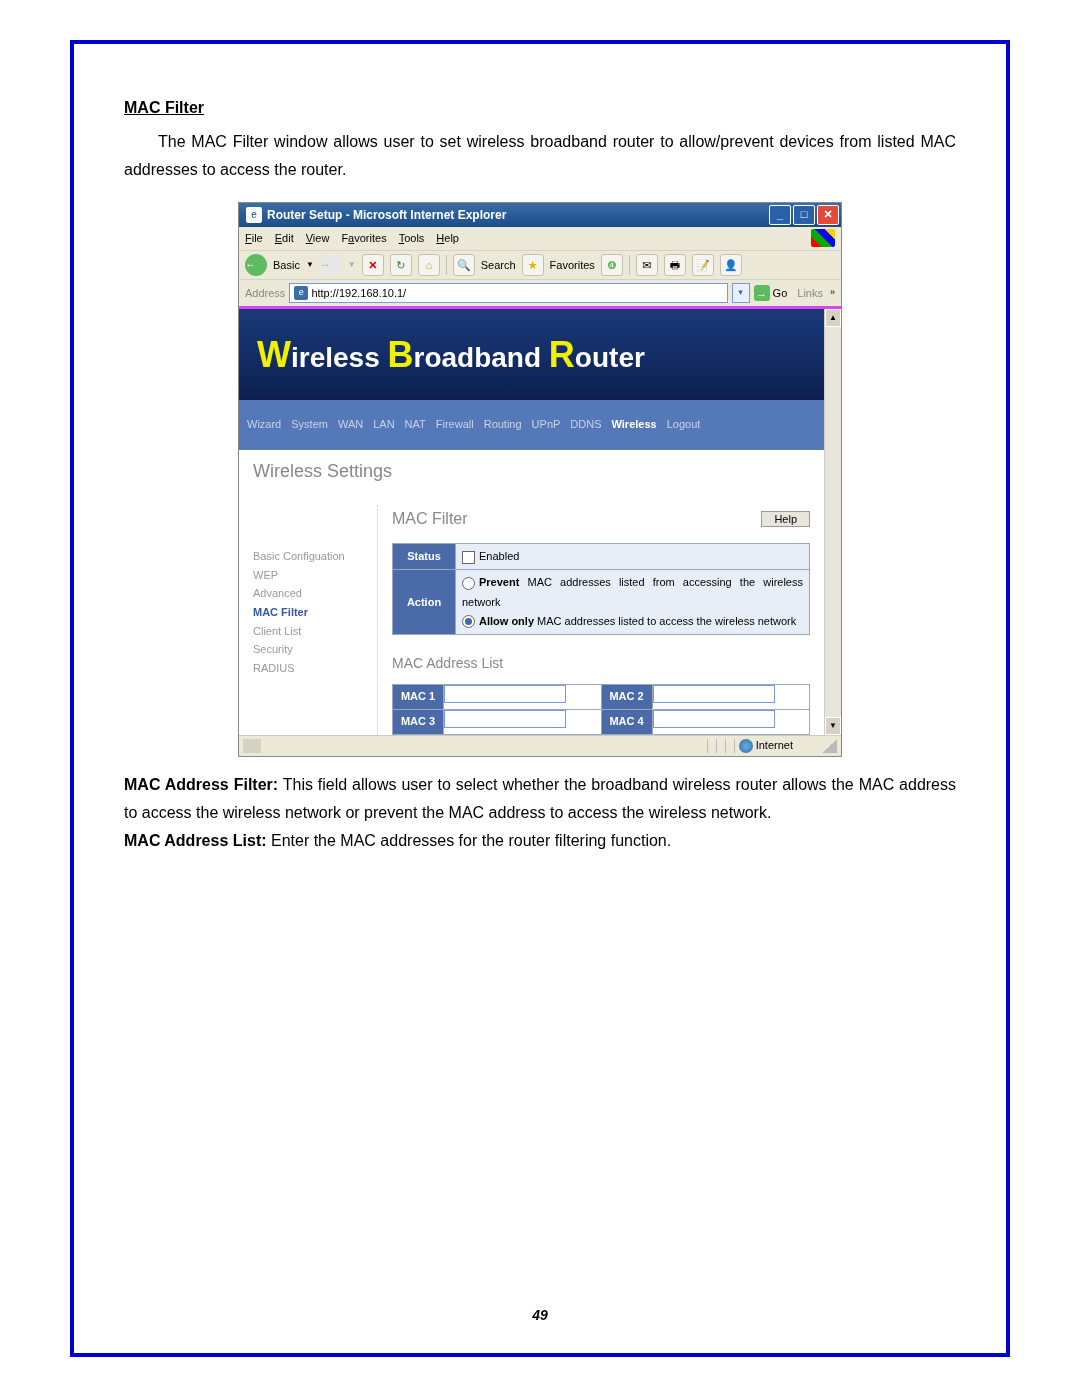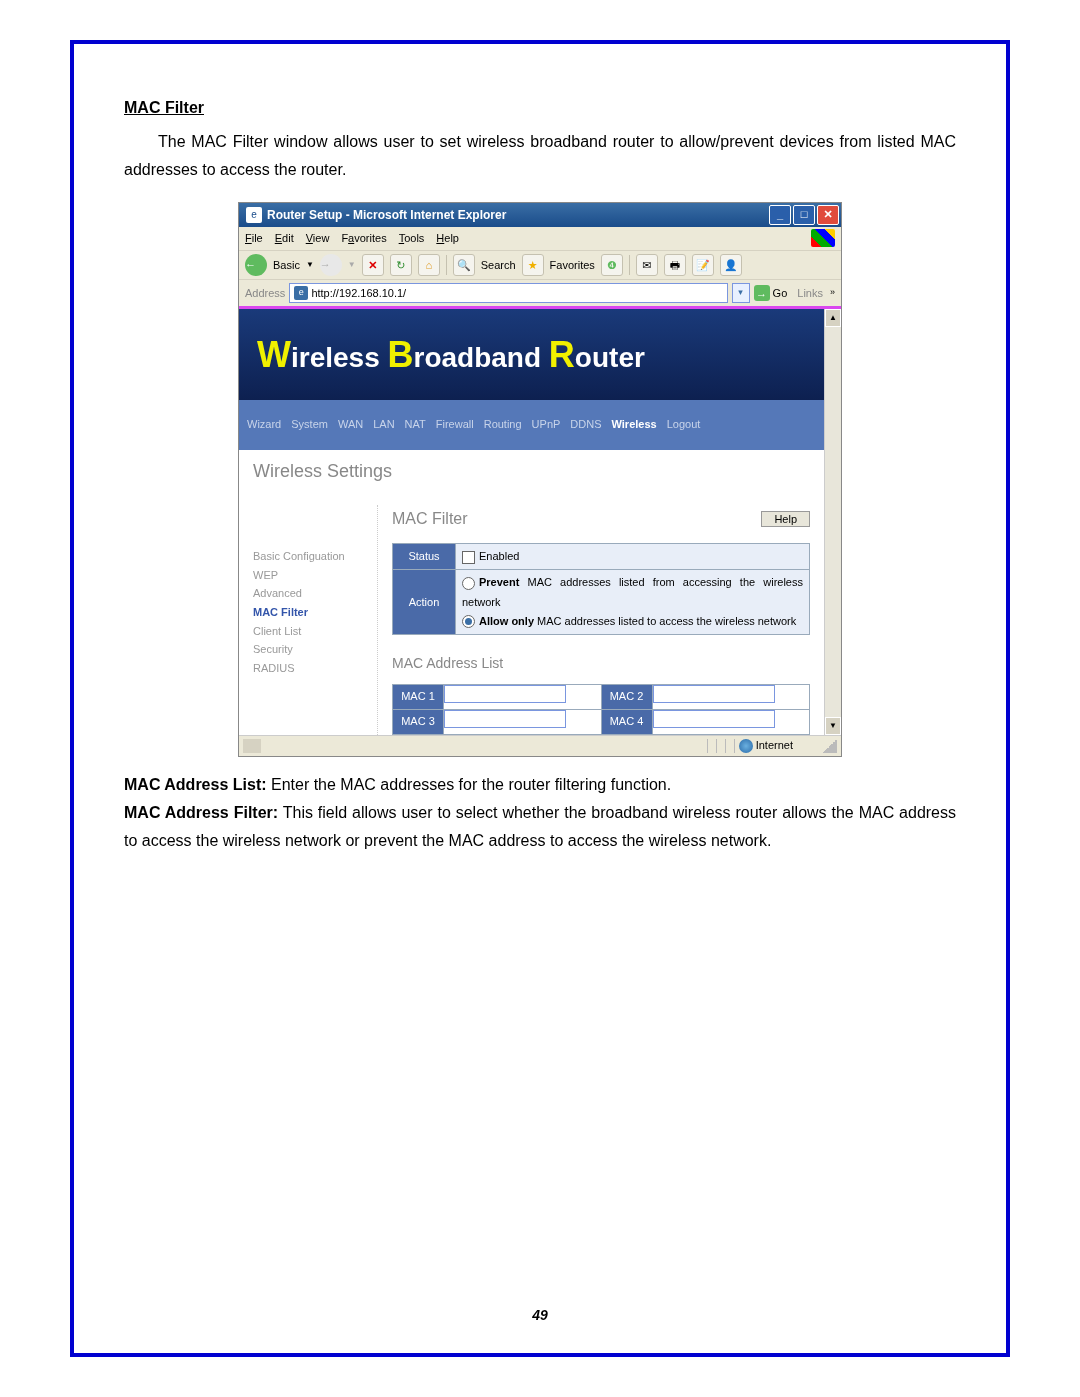--- a/index.html
+++ b/index.html
@@ -50,29 +50,29 @@
 .page-body{padding:10px 14px 0;display:flex;gap:14px}
 .page-title{font-size:18px;color:#888;font-family:Arial;margin:6px 0 8px 0}
 .sidenav{width:124px;font-size:11px;color:#999;line-height:1.7;padding-top:42px;border-right:1px dotted #ccc}
 .sidenav .sel{color:#3355aa;font-weight:bold}
 .main-panel{flex:1;padding-top:0}
 .panel-hdr{display:flex;align-items:center;justify-content:space-between;margin-bottom:10px}
 .panel-title{font-size:16px;color:#888}
 .help-btn{background:#e8e6da;border:1px solid #999;padding:1px 12px;font-size:11px}
 .cfg-table{border-collapse:collapse;width:100%;font-size:11px}
 .cfg-table td{border:1px solid #9ab;padding:3px 6px}
-.cfg-lbl{background:#4a6aa8;color:#fff;font-weight:normal;text-align:center;width:50px}
+.cfg-lbl{background:#4a6aa8;color:#fff;font-weight:bold;text-align:center;width:50px}
 .cfg-val{background:#e8eef8}
 .chk{display:inline-block;width:11px;height:11px;border:1px solid #666;background:#fff;vertical-align:middle;margin-right:4px}
 .radio{display:inline-block;width:11px;height:11px;border:1px solid #666;border-radius:50%;background:#fff;vertical-align:middle;margin-right:4px;position:relative}
 .radio.sel::after{content:'';position:absolute;inset:2px;background:#3a6ea5;border-radius:50%}
 .sect-title{font-size:14px;color:#888;margin:16px 0 8px}
 .mac-table{border-collapse:collapse;width:100%;font-size:11px}
 .mac-table td{border:1px solid #9ab;padding:0}
-.mac-lbl{background:#4a6aa8;color:#fff;font-weight:normal;text-align:center;width:50px;padding:4px}
+.mac-lbl{background:#4a6aa8;color:#fff;font-weight:bold;text-align:center;width:50px;padding:4px}
 .mac-inp{background:#fff;padding:2px}
 .mac-inp-box{width:120px;height:16px;border:1px solid #7a96df;display:inline-block;background:#fff}
 .statusbar{background:#ece9d8;border-top:1px solid #ccc;height:20px;display:flex;align-items:center;font-size:11px;padding:0 4px}
 .status-left{width:18px;height:14px;background:#d6d2c2;margin-right:auto}
 .status-sep{width:1px;height:14px;background:#bbb;margin:0 4px}
 .globe{width:14px;height:14px;border-radius:50%;background:radial-gradient(#6ab0e0,#2a6aa8);margin-right:3px}
 .grip{width:14px;height:14px;background:linear-gradient(135deg,transparent 50%,#bbb 50%)}
 .pagenum{position:absolute;bottom:30px;left:0;right:0;text-align:center;font-style:italic;font-weight:bold;font-size:14px}
 </style>
 </head>
@@ -221,18 +221,18 @@
             <div class="status-sep"></div>
             <div class="status-sep"></div>
             <div class="status-sep"></div>
      <div class="globe"></div>
      <span>Internet</span>
      <div style="width:30px"></div>
      <div class="grip"></div>
     </div>
    </div>
 
+   <div><b>MAC Address Filter:</b><span> This field allows user to select whether the broadband wireless router allows the MAC address to access the wireless network or prevent the MAC address to access the wireless network.</span></div>
    <div><b>MAC Address List:</b><span> Enter the MAC addresses for the router filtering function.</span></div>
-   <div><b>MAC Address Filter:</b><span> This field allows user to select whether the broadband wireless router allows the MAC address to access the wireless network or prevent the MAC address to access the wireless network.</span></div>
   </div>
   <div class="pagenum">49</div>
  </div>
 </div>
 
 </body></html>

